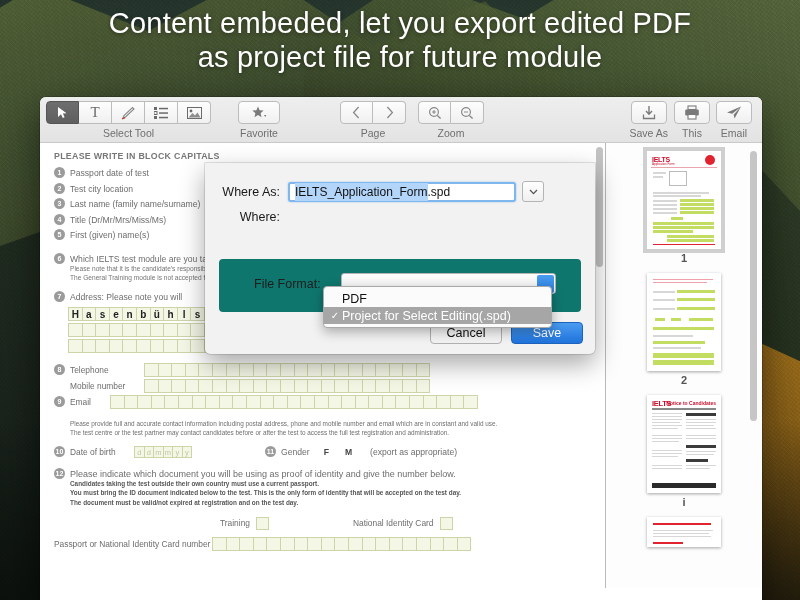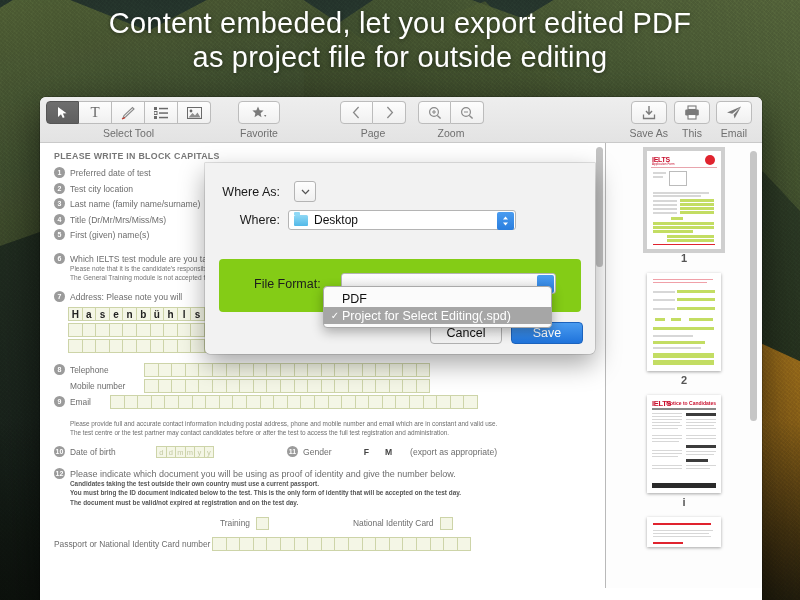--- a/index.html
+++ b/index.html
@@ -259,21 +259,21 @@
     background:#8fd8f5; border-radius:1px 1px 0 0;
   }
   .steppers {
     position:absolute; right:1px; top:1px; width:17px; height:18px;
     background:linear-gradient(180deg,#4a9cf0,#2a7ede); border-radius:2px;
     display:flex; flex-direction:column; align-items:center; justify-content:center;
     color:#fff; font-size:7px; line-height:6px;
   }
   #format-band {
     position:absolute; left:14px; top:96px; width:362px; height:53px;
-    background:#84cc16; border-radius:4px;
+    background:#0f766e; border-radius:4px;
   }
   #format-lbl { position:absolute; left:35px; top:18px; font-size:12.5px; }
   #popup-closed {
     position:absolute; left:122px; top:14px; width:215px; height:21px;
     background:linear-gradient(180deg,#fcfcfc,#efefef);
     border:1px solid #b4b4b4; border-radius:3px;
   }
   #popup-closed .pu-stepper {
     position:absolute; right:1px; top:1px; width:17px; height:18px;
     background:linear-gradient(180deg,#4a9cf0,#2a7ede); border-radius:2px;
@@ -306,21 +306,21 @@
   <div class="wp-darkmass"></div>
   <div class="wp-slope"></div>
   <div class="wp-golden"></div>
   <div class="wp-golden2"></div>
   <div class="wp-shadowbottom"></div>
   <div class="wp-noise"></div>
 </div>
 
 <div id="headline">
   <span class="l1">Content embeded, let you export edited PDF</span>
-  <span class="l2">as project file for outside editing</span>
+  <span class="l2">as project file for future module</span>
 </div>
 
 <div id="app-window">
 
 
   <div id="toolbar">
 
     <div class="tgroup">
       <div class="tbuttons">
         <div class="tbtn sel">
@@ -457,21 +457,21 @@
 
   <div id="content">
 
     <div id="doc-pane">
       <div id="form">
 
         <div class="f-head">PLEASE WRITE IN BLOCK CAPITALS</div>
 
         <div class="f-row">
           <div class="num">1</div>
-          <div class="f-txt">Preferred date of test</div>
+          <div class="f-txt">Passport date of test</div>
         </div>
         <div class="f-row">
           <div class="num">2</div>
           <div class="f-txt">Test city location</div>
         </div>
         <div class="f-row">
           <div class="num">3</div>
           <div class="f-txt">Last name (family name/surname)</div>
         </div>
         <div class="f-row">
@@ -701,32 +701,32 @@
 
         <div class="sp8"></div>
         <div style="margin-left:16px">
           <div class="note">Please provide full and accurate contact information including postal address, phone and mobile number and email which are in constant and valid use.</div>
           <div class="note">The test centre or the test partner may contact candidates before or after the test to access the full test registration and administration.</div>
         </div>
         <div class="sp8"></div>
 
         <div class="row-boxes">
           <div class="num">10</div>
-          <div style="width:86px" class="lbl-w">Date of birth</div>
+          <div style="width:64px" class="lbl-w">Date of birth</div>
           <div id="dob-boxes" style="display:flex">
               <div class="bx sm">d</div>
               <div class="bx sm">d</div>
               <div class="bx sm">m</div>
               <div class="bx sm">m</div>
               <div class="bx sm">y</div>
               <div class="bx sm">y</div>
             </div>
           <div style="width:74px"></div>
           <div class="num">11</div>
-          <div style="margin-right:32px">Gender</div>
+          <div style="margin-right:14px">Gender</div>
           <div class="gender-b" style="margin-right:16px">F</div>
           <div class="gender-b" style="margin-right:18px">M</div>
           <div>(export as appropriate)</div>
         </div>
 
         <div class="sp8"></div>
 
         <div class="f-row">
           <div class="num">12</div>
           <div>
@@ -884,40 +884,34 @@
 
       <div id="thumb-scroll"></div>
     </div>
   </div>
 
   <div id="save-sheet" style="left:0;top:66px;position:absolute;margin-left:165px">
     <div style="padding:18px 0 0 0">
 
       <div class="sv-row">
         <div class="sv-lbl">Where As:</div>
+        <div class="sv-field" id="saveas-field">
+          <span class="sel-text">IELTS_Application_Form</span>
+            <span>.spd</span>
+        </div>
         <div class="chev-btn">
           <svg width="9" height="6" viewBox="0 0 9 6">
               <path d="M1 1 L4.5 4.6 L8 1" fill="none" stroke="#555" stroke-width="1.3"></path>
             </svg>
         </div>
       </div>
 
 
       <div class="sv-row">
         <div class="sv-lbl">Where:</div>
-        <div class="sv-field" id="where-field">
-          <span class="folder-ic"></span>
-          <span>Desktop</span>
-          <span class="steppers">
-            <svg width="7" height="12" viewBox="0 0 7 12">
-                <path d="M3.5 1.5 L6 4.6 L1 4.6 Z" fill="#fff"></path>
-                <path d="M3.5 10.5 L6 7.4 L1 7.4 Z" fill="#fff"></path>
-              </svg>
-          </span>
-        </div>
       </div>
 
       <div id="format-band">
         <div id="format-lbl">File Format:</div>
         <div id="popup-closed">
           <span class="pu-stepper"></span>
         </div>
       </div>
 
       <div id="sheet-buttons">

